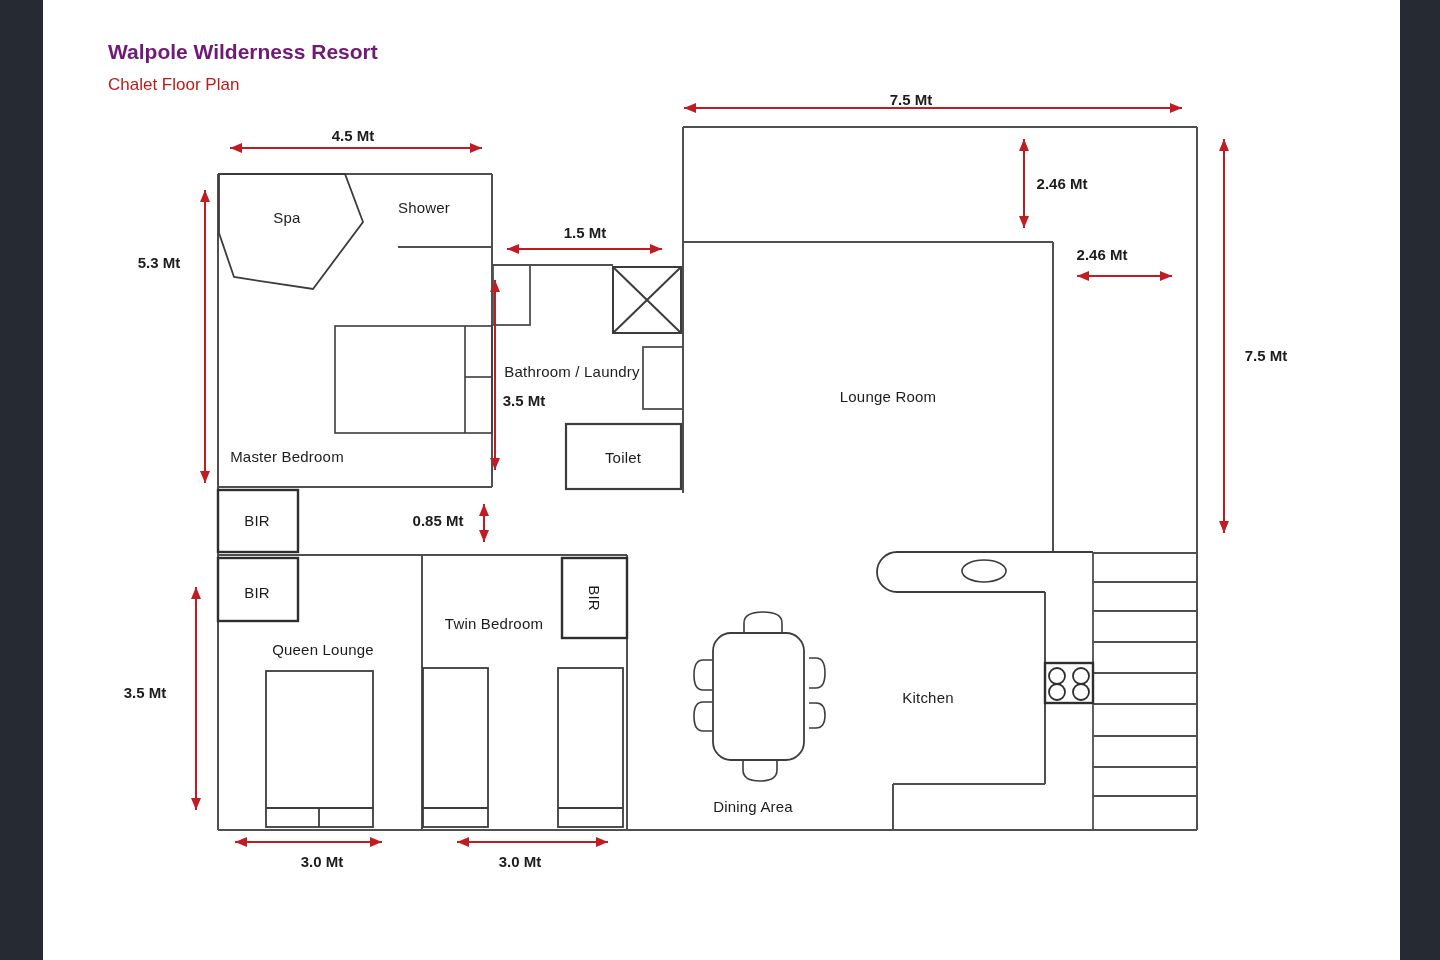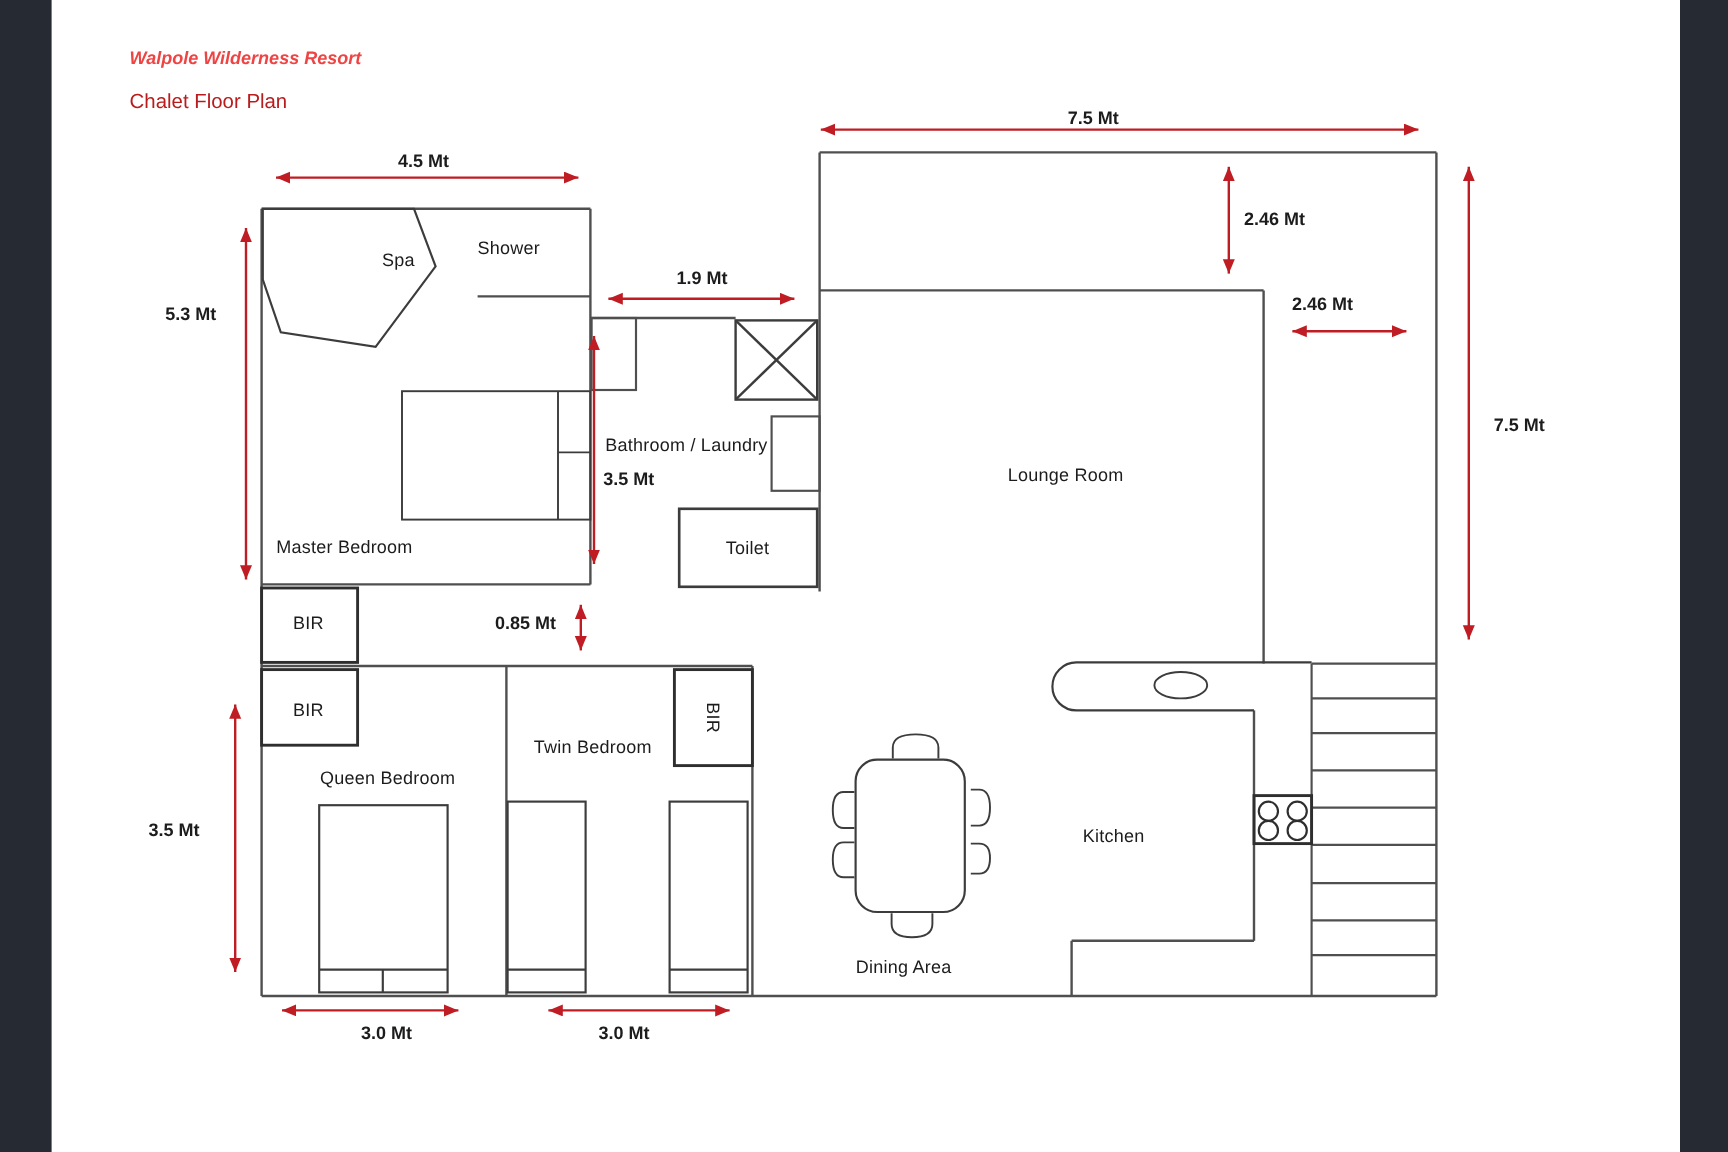--- a/index.html
+++ b/index.html
@@ -7,21 +7,21 @@
          font-family:"Liberation Sans", sans-serif;}
   .letterbox{position:absolute;top:0;height:960px;background:#262b33;}
   #letterbox-left{left:0;width:43px;}
   #letterbox-right{left:1400px;width:40px;}
   #plan-svg{position:absolute;left:0;top:0;}
   .lbl{position:absolute;transform:translate(-50%,-50%);color:#1c1c1c;font-size:15px;
        font-weight:500;white-space:nowrap;letter-spacing:0.2px;}
   .dim{position:absolute;transform:translate(-50%,-50%);color:#1c1c1c;font-size:15px;
        font-weight:600;white-space:nowrap;text-align:right;}
   .rot90{transform:translate(-50%,-50%) rotate(90deg);}
-  #page-title{position:absolute;left:108px;top:40px;font-size:15px;font-weight:700;color:#ef4444;font-style:italic;}
+  #page-title{position:absolute;left:108px;top:40px;font-size:21px;font-weight:700;color:#701a75;}
   #page-subtitle{position:absolute;left:108px;top:75px;font-size:17px;font-weight:400;color:#b91c1c;}
   #nts-badge{position:absolute;left:1020px;top:885px;width:208px;height:32px;background:#c4191e;
              color:#ffffff;font-size:15px;font-weight:700;display:flex;align-items:center;
              justify-content:center;letter-spacing:0.5px;}
 </style>
 </head>
 <body>
 
 <div id="stage">
 
@@ -141,41 +141,41 @@
       <line x1="1224" y1="139" x2="1224" y2="533" marker-start="url(#ah)" marker-end="url(#ah)"></line>
       <line x1="507" y1="249" x2="662" y2="249" marker-start="url(#ah)" marker-end="url(#ah)"></line>
       <line x1="495" y1="280" x2="495" y2="470" marker-start="url(#ah)" marker-end="url(#ah)"></line>
       <line x1="484" y1="504" x2="484" y2="542" marker-start="url(#ah)" marker-end="url(#ah)"></line>
       <line x1="196" y1="587" x2="196" y2="810" marker-start="url(#ah)" marker-end="url(#ah)"></line>
       <line x1="235" y1="842" x2="382" y2="842" marker-start="url(#ah)" marker-end="url(#ah)"></line>
       <line x1="457" y1="842" x2="608" y2="842" marker-start="url(#ah)" marker-end="url(#ah)"></line>
     </g>
   </svg>
 
-  <div class="lbl" style="left:287px;top:217px;margin-left:45px;">Spa</div>
+  <div class="lbl" style="left:287px;top:217px;">Spa</div>
   <div class="lbl" style="left:424px;top:207px;">Shower</div>
   <div class="lbl" style="left:287px;top:456px;">Master Bedroom</div>
   <div class="lbl" style="left:572px;top:371px;">Bathroom / Laundry</div>
   <div class="lbl" style="left:623px;top:457px;">Toilet</div>
   <div class="lbl" style="left:888px;top:396px;text-align:right;">Lounge Room</div>
   <div class="lbl" style="left:257px;top:520px;">BIR</div>
   <div class="lbl" style="left:257px;top:592px;">BIR</div>
   <div class="lbl rot90" style="left:594px;top:598px;">BIR</div>
-  <div class="lbl" style="left:323px;top:649px;">Queen Bedroom</div>
+  <div class="lbl" style="left:323px;top:649px;">Queen Lounge</div>
   <div class="lbl" style="left:494px;top:623px;">Twin Bedroom</div>
   <div class="lbl" style="left:928px;top:697px;">Kitchen</div>
   <div class="lbl" style="left:753px;top:806px;">Dining Area</div>
 
   <div class="dim" style="left:353px;top:135px;">4.5 Mt</div>
   <div class="dim" style="left:159px;top:250px;margin-top:12px;">5.3 Mt</div>
   <div class="dim" style="left:911px;top:99px;">7.5 Mt</div>
   <div class="dim" style="left:1062px;top:183px;">2.46 Mt</div>
   <div class="dim" style="left:1102px;top:254px;">2.46 Mt</div>
   <div class="dim" style="left:1266px;top:355px;">7.5 Mt</div>
-  <div class="dim" style="left:585px;top:232px;">1.9 Mt</div>
+  <div class="dim" style="left:585px;top:232px;">1.5 Mt</div>
   <div class="dim" style="left:524px;top:400px;">3.5 Mt</div>
   <div class="dim" style="left:438px;top:520px;">0.85 Mt</div>
   <div class="dim" style="left:145px;top:692px;">3.5 Mt</div>
   <div class="dim" style="left:322px;top:861px;">3.0 Mt</div>
   <div class="dim" style="left:520px;top:861px;">3.0 Mt</div>
 
 
 </div>
 
 </body></html>

